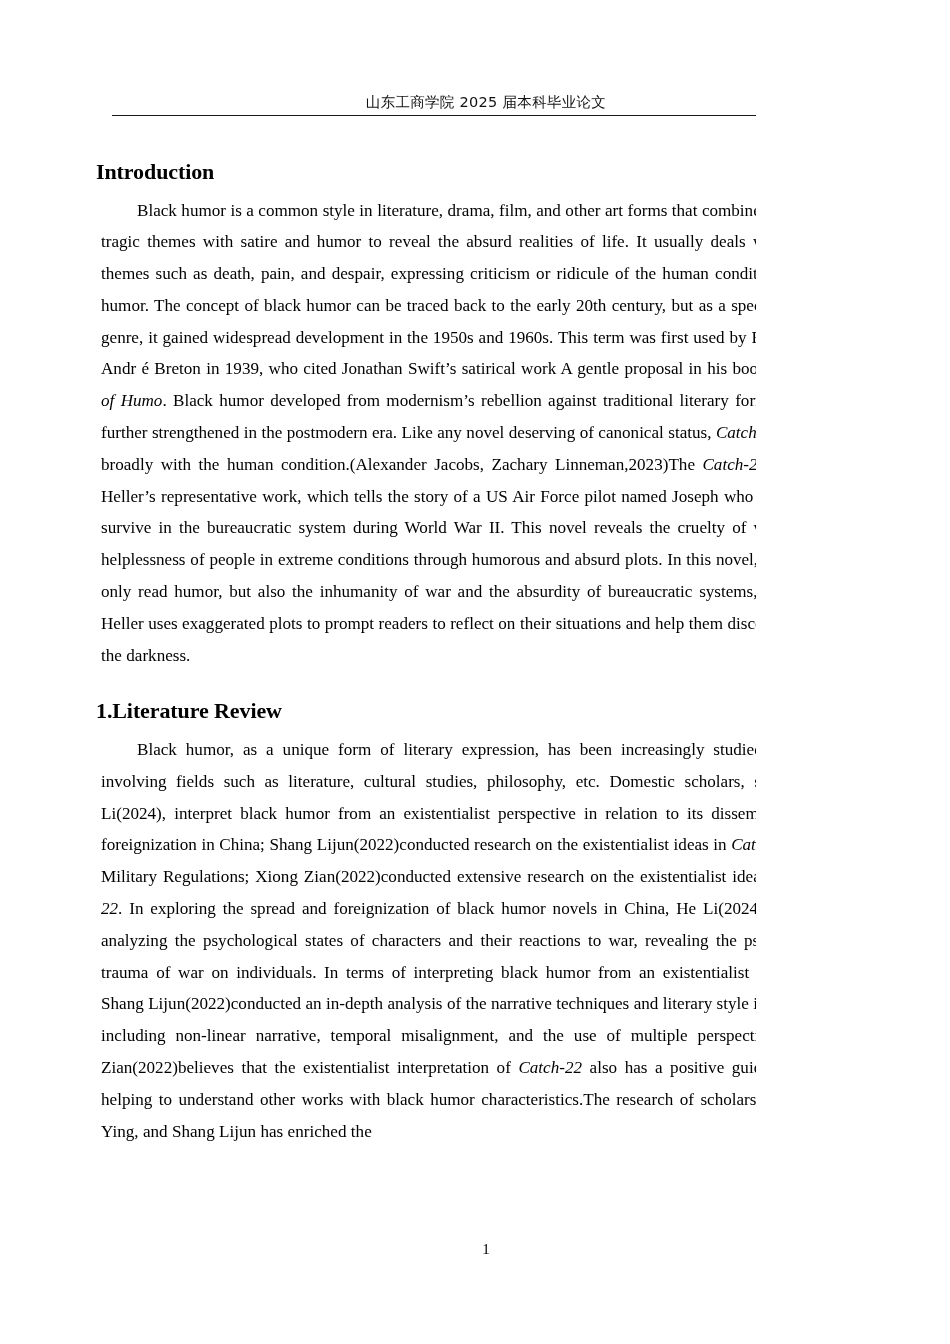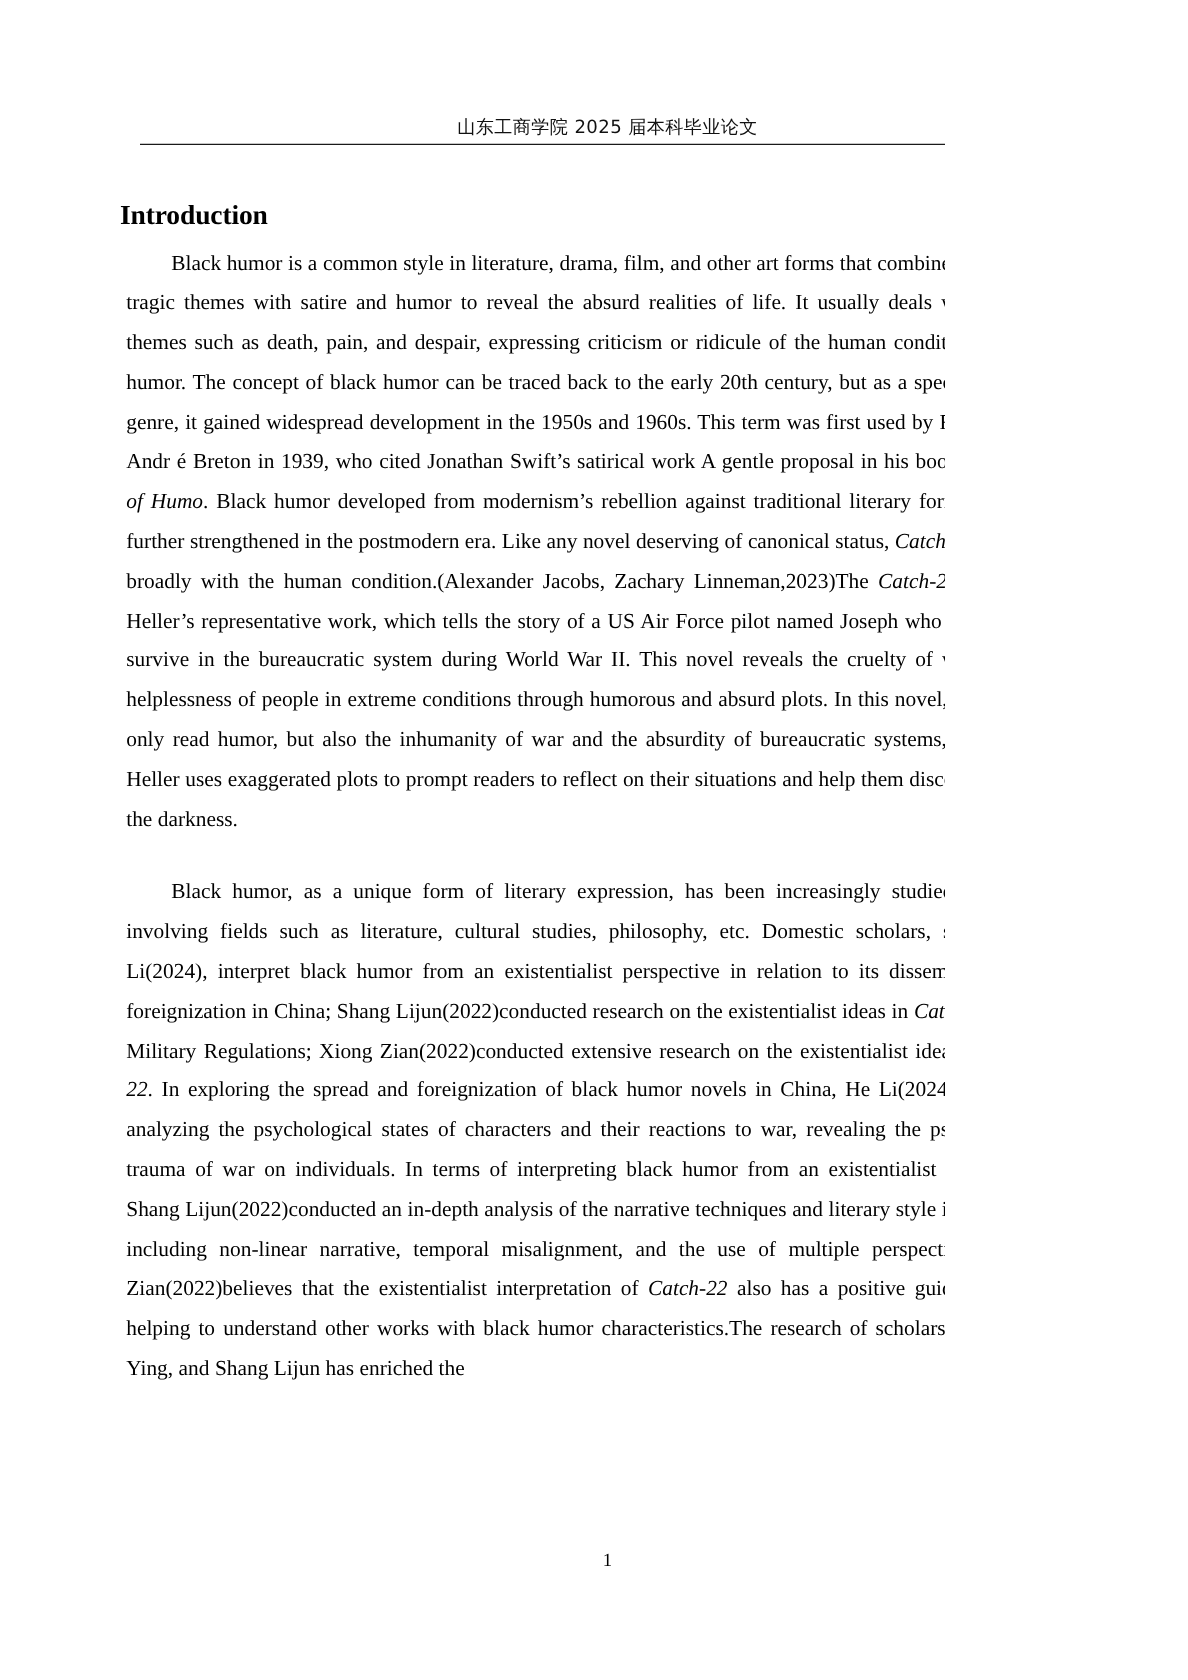--- a/index.html
+++ b/index.html
@@ -107,20 +107,21 @@
   </div>
 
   <div class="content">
 
     <div class="section">
       <h1 class="section-title">Introduction</h1>
       <p class="body-par">Black humor is a common style in literature, drama, film, and other art forms that combines serious or tragic themes with satire and humor to reveal the absurd realities of life. It usually deals with serious themes such as death, pain, and despair, expressing criticism or ridicule of the human condition through humor. The concept of black humor can be traced back to the early 20th century, but as a specific literary genre, it gained widespread development in the 1950s and 1960s. This term was first used by French critic Andr é Breton in 1939, who cited Jonathan Swift’s satirical work A gentle proposal in his book <i>The Field of Humo</i>. Black humor developed from modernism’s rebellion against traditional literary forms and was further strengthened in the postmodern era. Like any novel deserving of canonical status, <i>Catch-22</i> engages broadly with the human condition.(Alexander Jacobs, Zachary Linneman,2023)The <i>Catch-22</i> is Joseph Heller’s representative work, which tells the story of a US Air Force pilot named Joseph who struggles to survive in the bureaucratic system during World War II. This novel reveals the cruelty of war and the helplessness of people in extreme conditions through humorous and absurd plots. In this novel, readers not only read humor, but also the inhumanity of war and the absurdity of bureaucratic systems, and so on. Heller uses exaggerated plots to prompt readers to reflect on their situations and help them discover light in the darkness.</p>
     </div>
 
     <div class="section">
+      <h1 class="section-title">1.Literature Review</h1>
       <p class="body-par">Black humor, as a unique form of literary expression, has been increasingly studied in China, involving fields such as literature, cultural studies, philosophy, etc. Domestic scholars, such as He Li(2024), interpret black humor from an existentialist perspective in relation to its dissemination and foreignization in China; Shang Lijun(2022)conducted research on the existentialist ideas in <i>Catch-22</i> of the Military Regulations; Xiong Zian(2022)conducted extensive research on the existentialist ideas in <i>Catch-22</i>. In exploring the spread and foreignization of black humor novels in China, He Li(2024)focuses on analyzing the psychological states of characters and their reactions to war, revealing the psychological trauma of war on individuals. In terms of interpreting black humor from an existentialist perspective, Shang Lijun(2022)conducted an in-depth analysis of the narrative techniques and literary style in <i>Catch-22</i>, including non-linear narrative, temporal misalignment, and the use of multiple perspectives. Xiong Zian(2022)believes that the existentialist interpretation of <i>Catch-22</i> also has a positive guiding role in helping to understand other works with black humor characteristics.The research of scholars He Li, Mu Ying, and Shang Lijun has enriched the</p>
     </div>
 
   </div>
 
   <div class="footer">
     <span class="page-number">1</span>
   </div>
 
 </div>

